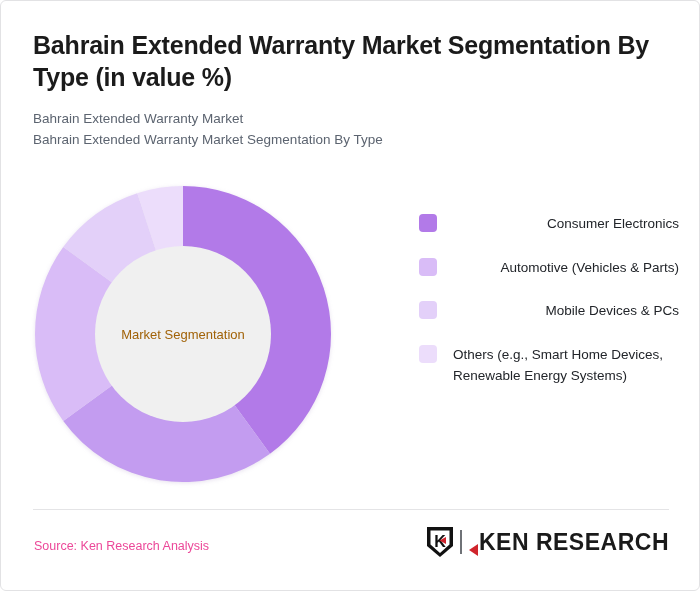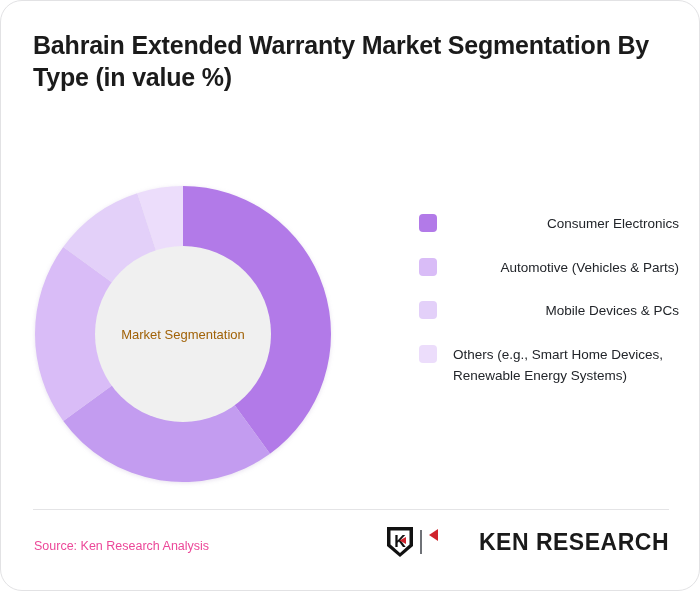--- a/index.html
+++ b/index.html
@@ -9,21 +9,21 @@
   }
   body {
     font-family: "Liberation Sans", sans-serif;
   }
   #card {
     position: relative;
     width: 700px;
     height: 591px;
     background: #ffffff;
     border: 1px solid #e2e2e4;
-    border-radius: 22px;
+    border-radius: 6px;
     box-sizing: border-box;
     overflow: hidden;
   }
 
   
   #header {
     position: absolute;
     left: 32px;
     top: 28px;
     width: 640px;
@@ -141,39 +141,42 @@
     height: 24px;
     background: #6f7277;
     margin: 0 7px 0 5px;
   }
   #logo-text {
     font-size: 23px;
     font-weight: bold;
     letter-spacing: 0.5px;
     color: #1a1a1a;
     display: flex;
-    align-items: flex-start;
-    gap: 40px;
+    align-items: flex-end;
   }
   #logo-tri {
     width: 0;
     height: 0;
     border-top: 6px solid transparent;
     border-bottom: 6px solid transparent;
     border-right: 9px solid #d0242c;
     margin-right: 1px;
   }
 </style>
 </head>
 <body>
 
 <div id="card">
 
   <div id="header">
     <h1 id="chart-title">Bahrain Extended Warranty Market Segmentation By Type (in value %)</h1>
+    <div id="subtitle-block">
+      <div class="subtitle-line">Bahrain Extended Warranty Market</div>
+      <div class="subtitle-line">Bahrain Extended Warranty Market Segmentation By Type</div>
+    </div>
   </div>
 
   <div id="chart-area">
 
     <div id="donut-wrap">
       <svg id="donut-svg" viewBox="0 0 300 300">
         <g id="donut-slices">
             <path d="M 150 2 A 148 148 0 0 1 236.99221733928601 269.7345151674922 L 201.32540823017877 220.64336394882042 A 87.32 87.32 0 0 0 150 62.68000000000001 Z" fill="#b27ae8"></path>
             <path d="M 236.99221733928601 269.7345151674922 A 148 148 0 0 1 30.265484832507795 236.99221733928604 L 79.3566360511796 201.32540823017877 A 87.32 87.32 0 0 0 201.32540823017877 220.64336394882042 Z" fill="#c39cf0"></path>
             <path d="M 30.265484832507795 236.99221733928604 A 148 148 0 0 1 30.265484832507767 63.007782660713985 L 79.35663605117958 98.67459176982126 A 87.32 87.32 0 0 0 79.3566360511796 201.32540823017877 Z" fill="#d9bcf7"></path>

